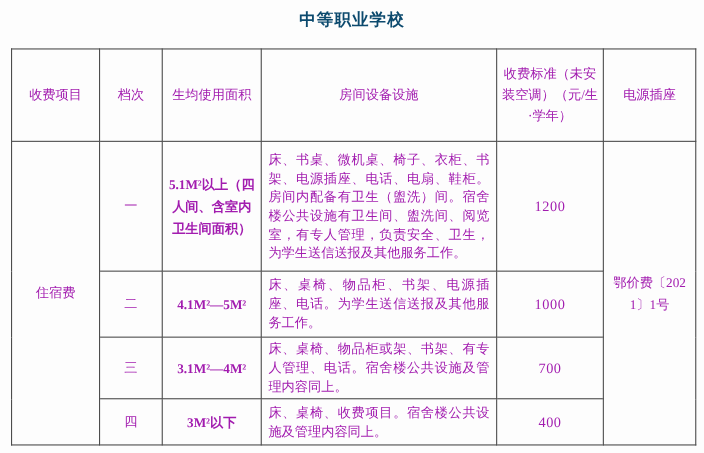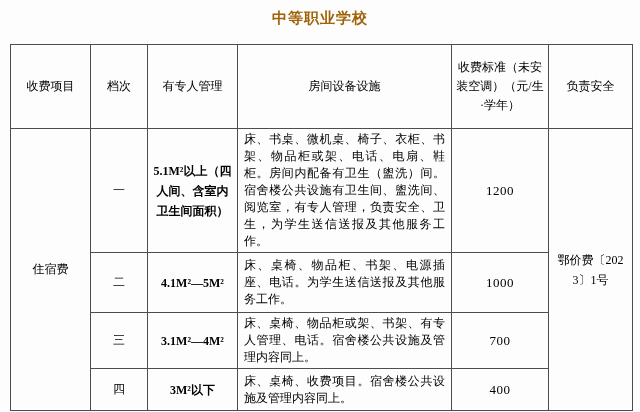--- a/index.html
+++ b/index.html
@@ -19,39 +19,39 @@
   }
   .page-title {
     position: absolute;
     top: 9px;
     left: 0;
     width: 100%;
     margin: 0;
     text-align: center;
     font-size: 15px;
     font-weight: bold;
-    color: #a16207;
+    color: #0c4a6e;
     letter-spacing: 1px;
   }
   table.fee-table {
     position: absolute;
     left: 10px;
     top: 44px;
     width: 622px;
     border-collapse: collapse;
     table-layout: fixed;
   }
   .fee-table th, .fee-table td {
     border: 1px solid #4d4d4d;
     font-size: 12px;
     font-weight: normal;
     text-align: center;
     vertical-align: middle;
     padding: 2px 4px;
-    color: #000000;
+    color: #a21caf;
     line-height: 19px;
     word-break: break-all;
     overflow: hidden;
   }
   tr.header-row   { height: 84px; }
   tr.data-row-1   { height: 118px; }
   tr.data-row-2   { height: 60px; }
   tr.data-row-3   { height: 56px; }
   tr.data-row-4   { height: 42px; }
   .fee-table td.facilities-cell {
@@ -78,33 +78,33 @@
       <col style="width:90px">
       <col style="width:214px">
       <col style="width:97px">
       <col style="width:84px">
     </colgroup>
 
     <tbody>
         <tr class="header-row">
       <th>收费项目</th>
       <th>档次</th>
-      <th>有专人管理</th>
+      <th>生均使用面积</th>
       <th>房间设备设施</th>
       <th>收费标准（未安装空调）（元/生·学年）</th>
-      <th>负责安全</th>
+      <th>电源插座</th>
     </tr>
 
     <tr class="data-row-1">
       <td rowspan="4" class="item-cell">住宿费</td>
       <td class="grade-cell">一</td>
       <td class="area-cell">5.1M²以上（四人间、含室内卫生间面积）</td>
-      <td class="facilities-cell">床、书桌、微机桌、椅子、衣柜、书架、物品柜或架、电话、电扇、鞋柜。房间内配备有卫生（盥洗）间。宿舍楼公共设施有卫生间、盥洗间、阅览室，有专人管理，负责安全、卫生，为学生送信送报及其他服务工作。</td>
+      <td class="facilities-cell">床、书桌、微机桌、椅子、衣柜、书架、电源插座、电话、电扇、鞋柜。房间内配备有卫生（盥洗）间。宿舍楼公共设施有卫生间、盥洗间、阅览室，有专人管理，负责安全、卫生，为学生送信送报及其他服务工作。</td>
       <td class="fee-cell">1200</td>
-      <td rowspan="4" class="doc-cell">鄂价费〔2023〕1号</td>
+      <td rowspan="4" class="doc-cell">鄂价费〔2021〕1号</td>
     </tr>
 
     <tr class="data-row-2">
       <td class="grade-cell">二</td>
       <td class="area-cell">4.1M²—5M²</td>
       <td class="facilities-cell">床、桌椅、物品柜、书架、电源插座、电话。为学生送信送报及其他服务工作。</td>
       <td class="fee-cell">1000</td>
     </tr>
 
     <tr class="data-row-3">

